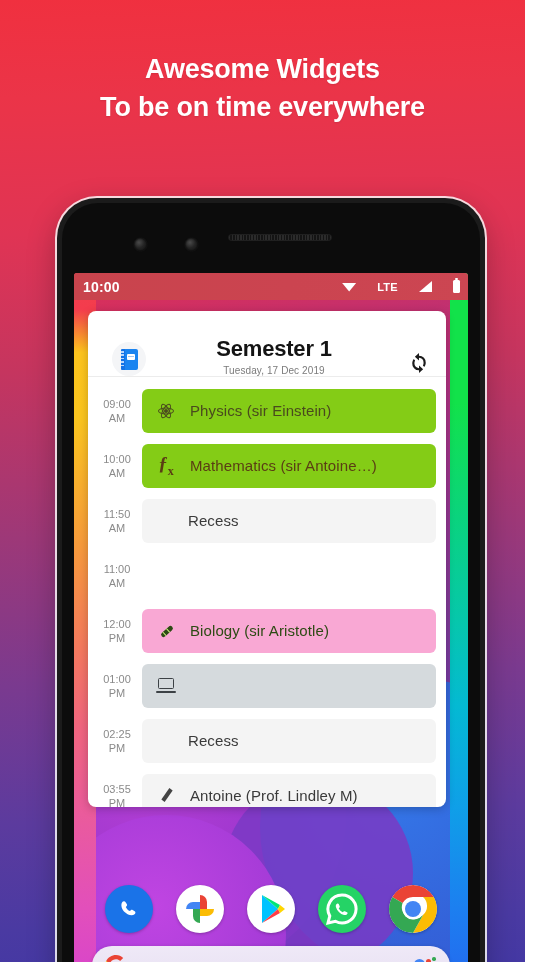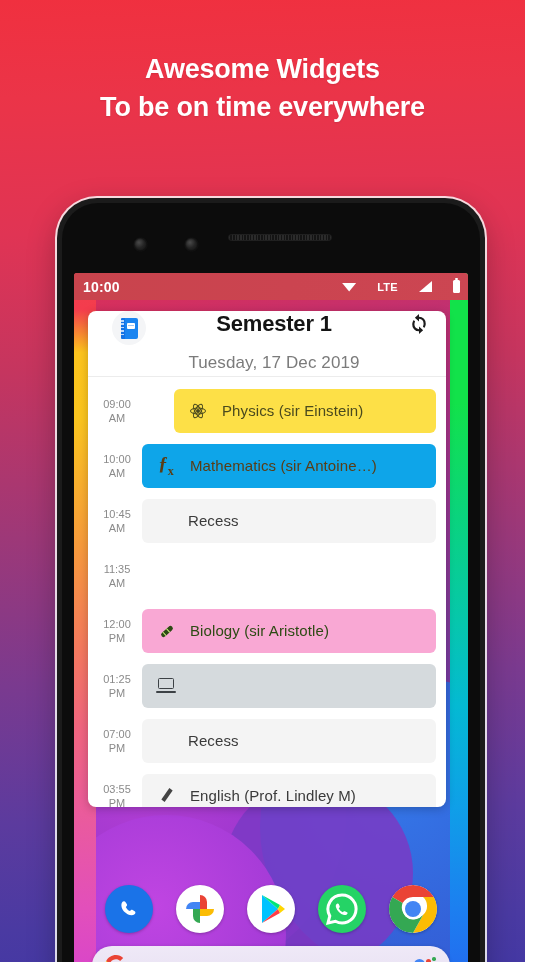--- a/index.html
+++ b/index.html
@@ -159,21 +159,21 @@
   #widget {
     position:absolute; left:14px; top:38px;
     width:358px; height:496px;
     background:#ffffff;
     border-radius:8px;
     box-shadow: 0 2px 10px rgba(0,0,0,0.22);
     overflow:hidden;
   }
   .w-head {
     height:66px;
-    display:flex; align-items:flex-start;
+    display:flex; align-items:flex-end;
     border-bottom:1px solid #ececec;
     padding: 0 14px 0 24px;
   }
   .w-appicon {
     width:34px; height:34px; border-radius:50%;
     background:#f4f5f7;
     display:flex; align-items:center; justify-content:center;
     flex: 0 0 34px;
   }
   .nb {
@@ -186,21 +186,21 @@
     background: repeating-linear-gradient(180deg,#bcd8fa 0 1.5px, transparent 1.5px 3.4px);
   }
   .nb .cover { position:absolute; left:4px; top:0; width:13px; height:21px;
                background:#1a84f0; border-radius:0 2px 2px 0; }
   .nb .label { position:absolute; left:6.4px; top:5.5px; width:8.5px; height:6px;
                background:#fff; border-radius:1px; }
   .nb .label:after { content:""; position:absolute; left:1.2px; top:2px;
                width:6px; height:1px; background:#9fc6f4; }
   .w-titles { flex:1; text-align:center; padding-right:4px; }
   .w-title { font-size:22px; font-weight:bold; color:#141414; line-height:25px; letter-spacing:-0.2px; }
-  .w-date  { font-size:17px; color:#7b7b7b; margin-top:17px; letter-spacing:0.1px; }
+  .w-date  { font-size:10px; color:#7b7b7b; margin-top:4px; letter-spacing:0.1px; }
   .w-refresh {
     width:26px; height:26px; flex:0 0 26px;
     display:flex; align-items:center; justify-content:center;
   }
 
   
   .w-body { padding: 6px 0 0 0; }
   .row { display:flex; align-items:center; height:55px; padding: 0 10px 0 0; }
   .row .time {
     flex: 0 0 54px;
@@ -353,87 +353,87 @@
               <svg width="22" height="22" viewBox="0 0 24 24" aria-hidden="true">
                 <path d="M12 4 V1 L7.5 5.2 L12 9.4 V6.4 a5.6 5.6 0 0 1 5 5.6 a5.4 5.4 0 0 1-.8 2.8 l1.6 1.6 A7.9 7.9 0 0 0 19.4 12 A7.5 7.5 0 0 0 12 4 Z" fill="#1c1c1c"></path>
                 <path d="M12 20 v3 l4.5-4.2 L12 14.6 v3 a5.6 5.6 0 0 1-5-5.6 a5.4 5.4 0 0 1 .8-2.8 L6.2 7.6 A7.9 7.9 0 0 0 4.6 12 A7.5 7.5 0 0 0 12 20 Z" fill="#1c1c1c"></path>
               </svg>
             </div>
           </div>
 
           <div class="w-body" id="rows">
               <div class="row">
                 <div class="time"><span>09:00</span><span class="mer">AM</span></div>
-                <div class="card" style="background: #fde047; margin-left: 32px;">
+                <div class="card" style="background: #84cc16;">
                   <span class="gi">
                     <span class="atom">
                       <span class="e e1"></span>
                       <span class="e e2"></span>
                       <span class="e e3"></span>
                       <span class="n"></span>
                     </span>
                   </span>
                   <span class="sub" style="color:#4a4a1e">Physics (sir Einstein)</span>
                 </div>
               </div>
               <div class="row">
                 <div class="time"><span>10:00</span><span class="mer">AM</span></div>
-                <div class="card" style="background: #0ea5e9;">
+                <div class="card" style="background: #84cc16;">
                   <span class="gi">
                     <span class="fx">ƒ<sub>x</sub></span>
                   </span>
                   <span class="sub" style="color:#5a3d14">Mathematics (sir Antoine…)</span>
                 </div>
               </div>
               <div class="row norec">
-                <div class="time"><span>10:45</span><span class="mer">AM</span></div>
+                <div class="time"><span>11:50</span><span class="mer">AM</span></div>
                 <div class="card" style="background: rgb(244, 244, 244);">
                   <span class="sub" style="color:#3a3a3a">Recess</span>
                 </div>
               </div>
               <div class="row">
-                <div class="time"><span>11:35</span><span class="mer">AM</span></div>
+                <div class="time"><span>11:00</span><span class="mer">AM</span></div>
               </div>
               <div class="row">
                 <div class="time"><span>12:00</span><span class="mer">PM</span></div>
                 <div class="card" style="background: #f9a8d4;">
                   <span class="gi">
                     <span class="dna">
                       <span class="bar"></span>
                     </span>
                   </span>
                   <span class="sub" style="color:#2d4a14">Biology (sir Aristotle)</span>
                 </div>
               </div>
               <div class="row">
-                <div class="time"><span>01:25</span><span class="mer">PM</span></div>
+                <div class="time"><span>01:00</span><span class="mer">PM</span></div>
                 <div class="card" style="background: rgb(213, 218, 221);">
                   <span class="gi">
                     <span class="laptop">
                       <span class="scr"></span>
                       <span class="base"></span>
                     </span>
                   </span>
                 </div>
               </div>
               <div class="row norec">
-                <div class="time"><span>07:00</span><span class="mer">PM</span></div>
+                <div class="time"><span>02:25</span><span class="mer">PM</span></div>
                 <div class="card" style="background: rgb(244, 244, 244);">
                   <span class="sub" style="color:#3a3a3a">Recess</span>
                 </div>
               </div>
               <div class="row last">
                 <div class="time"><span>03:55</span><span class="mer">PM</span></div>
                 <div class="card" style="background: rgb(244, 244, 244);">
                   <span class="gi">
                     <span class="pencil">
                       <span class="shaft"></span>
                     </span>
                   </span>
-                  <span class="sub" style="color:#3a3a3a">English (Prof. Lindley M)</span>
+                  <span class="sub" style="color:#3a3a3a">Antoine (Prof. Lindley M)</span>
                 </div>
               </div>
             </div>
         </div>
 
         <div id="dock">
 
           <div class="appicon ic-phone">
             <svg class="handset" viewBox="0 0 24 24" aria-hidden="true">
               <path d="M6.6 3.5 c-.9 0-1.7.5-2.2 1.3 -1.6 2.7-.4 7.3 2.8 10.5 3.2 3.2 7.8 4.4 10.5 2.8 .8-.5 1.3-1.3 1.3-2.2 0-.6-.3-1.1-.8-1.4l-2.3-1.4c-.6-.4-1.4-.3-1.9.2l-1 1c-2-.9-3.6-2.5-4.5-4.5l1-1c.5-.5.6-1.3.2-1.9L8.1 4.3 C7.8 3.8 7.2 3.5 6.6 3.5z" fill="#ffffff"></path>

